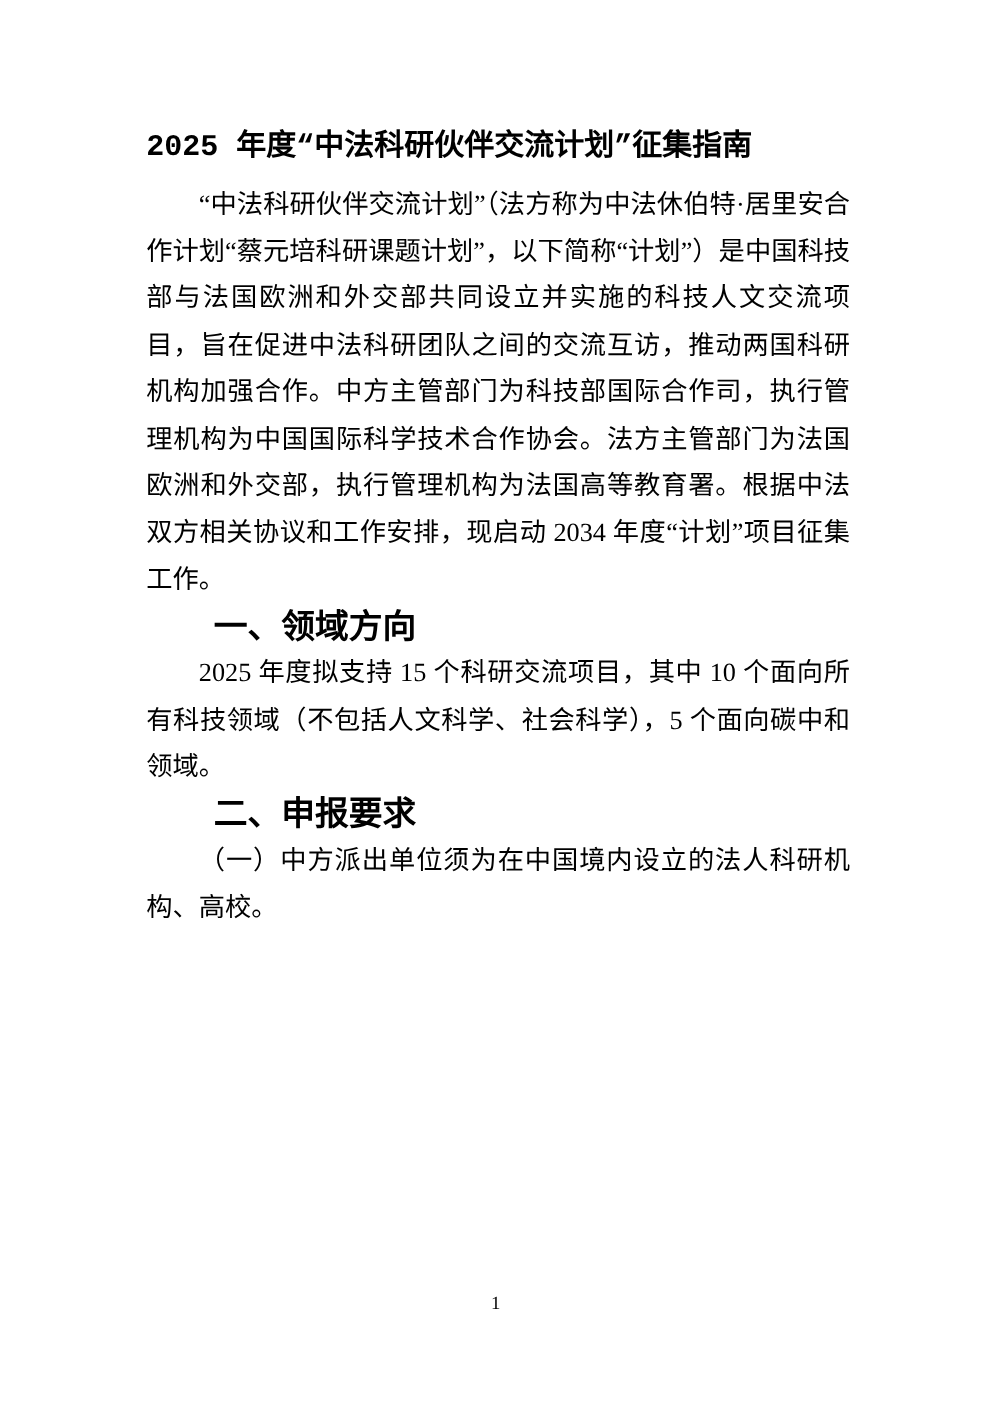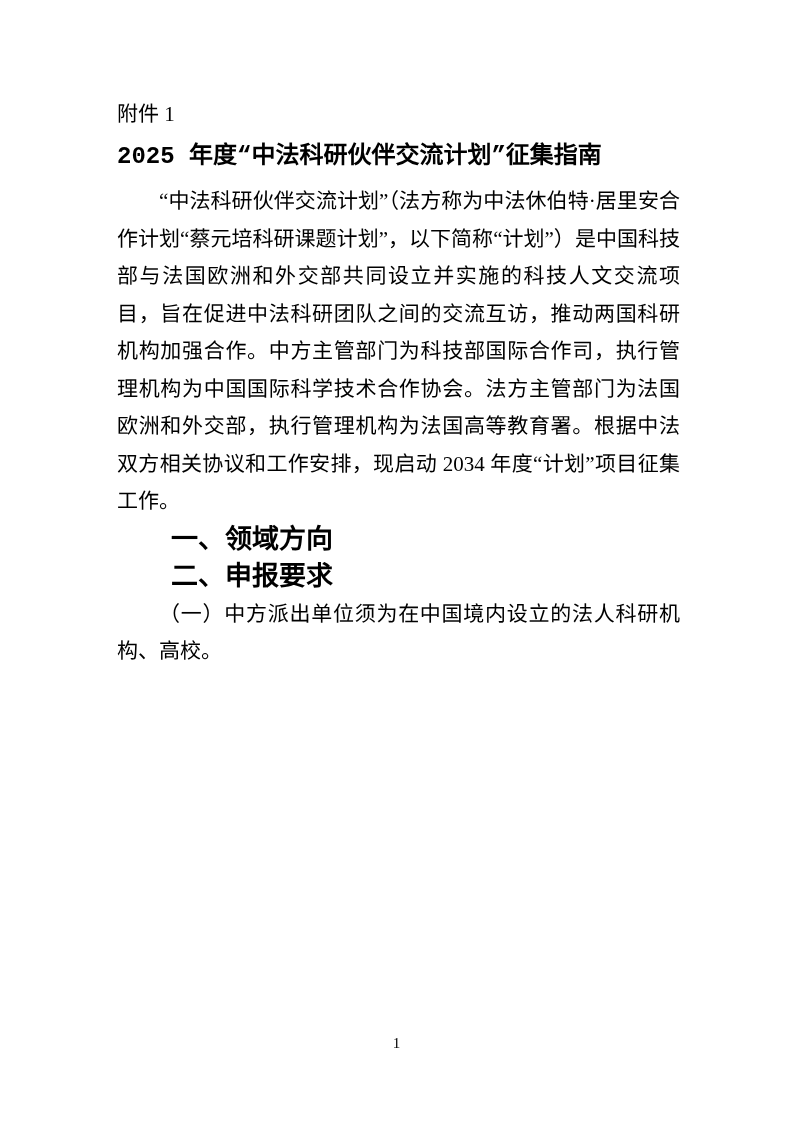--- a/index.html
+++ b/index.html
@@ -62,21 +62,21 @@
     font-size: 15px;
     line-height: 20px;
     font-family: "Liberation Serif", serif;
   }
 </style>
 </head>
 <body>
 
 <div class="page">
   <div class="content">
-    <div class="attachment">附件 1</div>
     <h1 class="doc-title">2025 年度“中法科研伙伴交流计划”征集指南</h1>
     <p class="para">“中法科研伙伴交流计划”（法方称为中法休伯特·居里安合作计划“蔡元培科研课题计划”，以下简称“计划”）是中国科技部与法国欧洲和外交部共同设立并实施的科技人文交流项目，旨在促进中法科研团队之间的交流互访，推动两国科研机构加强合作。中方主管部门为科技部国际合作司，执行管理机构为中国国际科学技术合作协会。法方主管部门为法国欧洲和外交部，执行管理机构为法国高等教育署。根据中法双方相关协议和工作安排，现启动 2034 年度“计划”项目征集工作。</p>
     <h2 class="heading">一、领域方向</h2>
+    <p class="para">2025 年度拟支持 15 个科研交流项目，其中 10 个面向所有科技领域（不包括人文科学、社会科学），5 个面向碳中和领域。</p>
     <h2 class="heading">二、申报要求</h2>
     <p class="para">（一）中方派出单位须为在中国境内设立的法人科研机构、高校。</p>
   </div>
   <div class="page-number">1</div>
 </div>
 
 </body></html>

